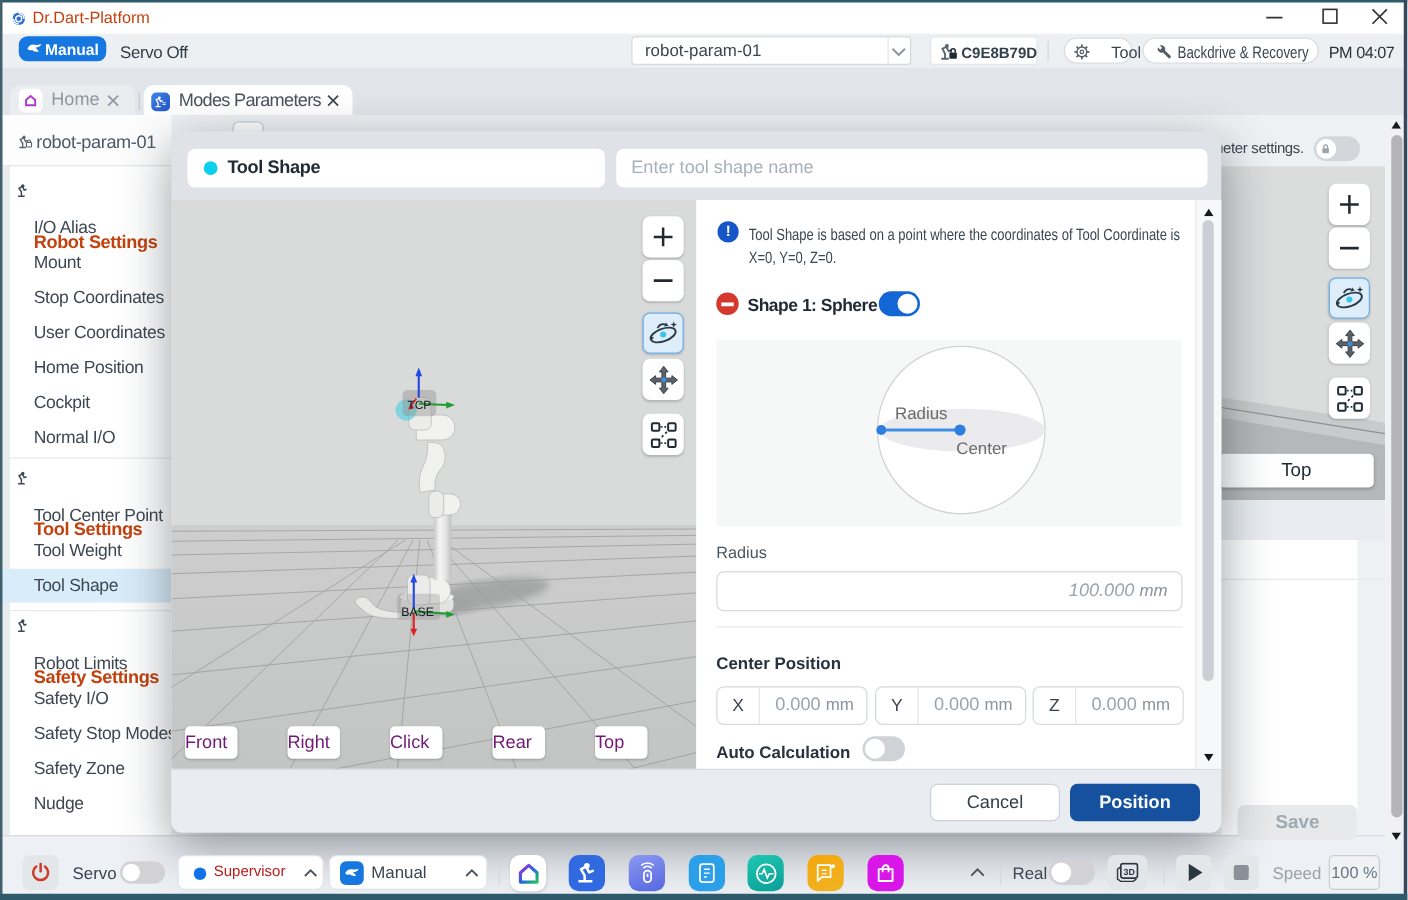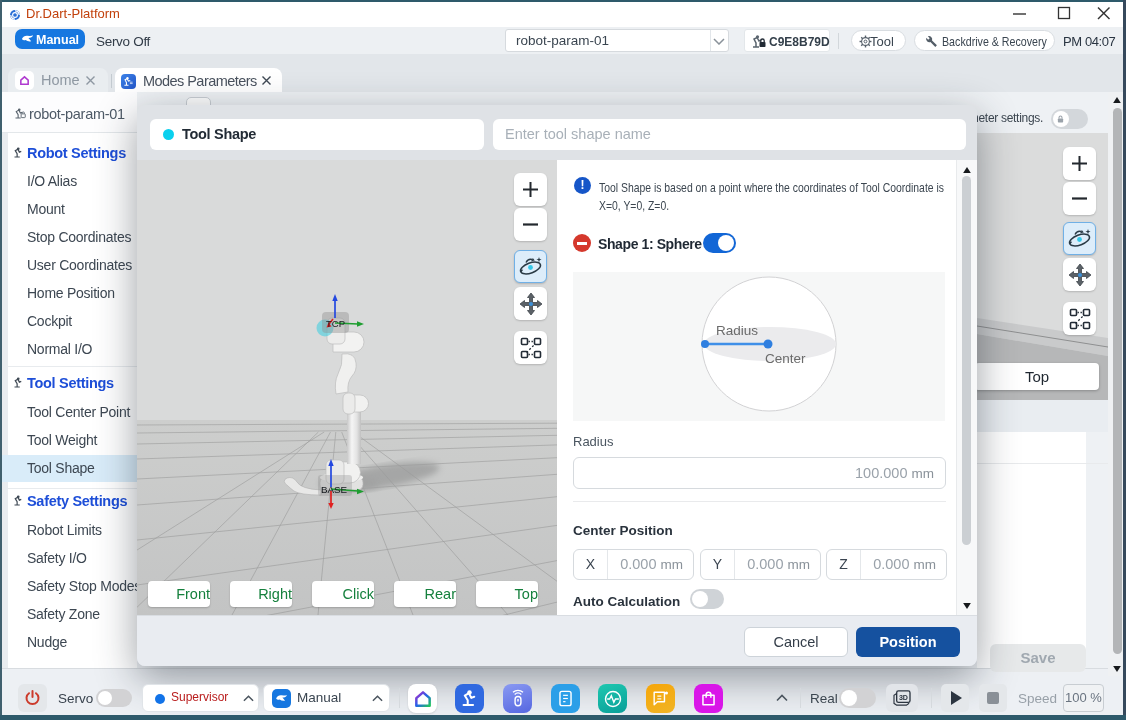--- a/index.html
+++ b/index.html
@@ -17,23 +17,23 @@
 #toolbar{left:2px;top:27px;width:1121px;height:27px;background:#edf0f3;}
 
 #tabbar{left:2px;top:54px;width:1121px;height:38px;background:#e2e6ea;}
 
 #content{left:2px;top:92px;width:1121px;height:576px;background:#eef1f4;}
 
 #bottombar{left:2px;top:668px;width:1121px;height:47px;background:#edf0f4;border-top:1px solid #d8dce0;}
 .ctl{width:33px;height:33px;background:#fff;border-radius:6px;box-shadow:0 1px 2px rgba(0,0,0,0.18);display:flex;align-items:center;justify-content:center;}
 .ctl-rot{background:#ddedfa;border:1.5px solid #70b0e6;}
 .mi{position:absolute;left:27px;font-size:14px;letter-spacing:-0.25px;color:#3d4752;white-space:nowrap;}
-.mh{position:absolute;left:27px;font-size:14.5px;letter-spacing:-0.3px;font-weight:bold;color:#1d4ed8;white-space:nowrap;}
+.mh{position:absolute;left:27px;font-size:14.5px;letter-spacing:-0.3px;font-weight:bold;color:#c2410c;white-space:nowrap;margin-top:41px;}
 .micon{position:absolute;left:13px;width:12px;height:13px;}
-.vb{top:581px;width:62px;height:26px;background:#fff;border-radius:4px;box-shadow:0 1px 2px rgba(0,0,0,0.2);text-align:right;font-size:14.5px;color:#15803d;line-height:26px;}
+.vb{top:581px;width:42px;height:26px;background:#fff;border-radius:4px;box-shadow:0 1px 2px rgba(0,0,0,0.2);text-align:left;font-size:14.5px;color:#701a75;line-height:26px;}
 .xyzf{width:121px;height:31px;border:1px solid #d6dade;border-radius:6px;background:#fff;}
 .appi{top:684px;width:29px;height:29px;border-radius:8px;display:flex;align-items:center;justify-content:center;}
 .xl{position:absolute;left:0;top:0;width:34px;height:29px;border-right:1px solid #e4e7ea;text-align:center;line-height:29px;font-size:14px;color:#3a4450;}
 .xv{position:absolute;right:10px;top:6px;font-size:14.5px;color:#9aa2aa;}
 .mm{color:#8a929a;font-size:13.5px;}
 </style>
 </head>
 <body>
 <div class="abs" id="titlebar"></div>
 <div class="abs" id="toolbar"></div>
@@ -91,21 +91,21 @@
         <line x1="12" y1="1" x2="12" y2="4.5"></line>
         <line x1="12" y1="19.5" x2="12" y2="23"></line>
         <line x1="1" y1="12" x2="4.5" y2="12"></line>
         <line x1="19.5" y1="12" x2="23" y2="12"></line>
         <line x1="4.2" y1="4.2" x2="6.7" y2="6.7"></line>
         <line x1="17.3" y1="17.3" x2="19.8" y2="19.8"></line>
         <line x1="4.2" y1="19.8" x2="6.7" y2="17.3"></line>
         <line x1="17.3" y1="6.7" x2="19.8" y2="4.2"></line>
       </g>
     </svg>
-  <span class="abs" style="left:18px;top:3px;font-size:13px;color:#3a4550;white-space:nowrap;">Tool</span>
+  <span class="abs" style="left:37px;top:3px;font-size:13px;color:#3a4550;white-space:nowrap;">Tool</span>
 </div>
 <div class="abs" style="left:914px;top:30px;width:141px;height:21px;background:#fff;border:1px solid #d9dde1;border-radius:11px;">
   <svg class="abs" style="left:10px;top:4px" width="13" height="13" viewBox="0 0 24 24">
       <path fill="#545e68" d="M22 19l-9-9a6 6 0 0 0-7.8-7.5l3.5 3.5-2.8 2.8L2.4 5.3A6 6 0 0 0 10 13l9 9z"></path>
     </svg>
   <span class="abs" style="left:27px;top:3px;font-size:13.5px;color:#3a4550;white-space:nowrap;transform:scaleX(0.79);transform-origin:0 0;">Backdrive &amp; Recovery</span>
 </div>
 <div class="abs" style="left:1063px;top:33.5px;font-size:13px;letter-spacing:-0.4px;color:#2a3542;white-space:nowrap;">PM 04:07</div>
 
 <div class="abs" style="left:8px;top:68px;width:100px;height:24px;background:#e9edf0;border-radius:8px 8px 0 0;"></div>
@@ -389,21 +389,21 @@
       <ellipse cx="197" cy="72" rx="66" ry="17" fill="#ebebed"></ellipse>
       <line x1="132" y1="72" x2="195" y2="72" stroke="#3f8fe8" stroke-width="2.4"></line>
       <circle cx="132" cy="72" r="4" fill="#2f7fe0"></circle>
       <circle cx="195" cy="72" r="4.5" fill="#2f7fe0"></circle>
       <text x="143" y="63" font-size="13.5" fill="#6a6a6a">Radius</text>
       <text x="192" y="91" font-size="13.5" fill="#6a6a6a">Center</text>
     </svg>
 
   <div class="abs" style="left:16px;top:274px;font-size:13px;color:#4a5560;">Radius</div>
   <div class="abs" style="left:16px;top:297px;width:373px;height:32px;border:1px solid #d6dade;border-radius:6px;background:#fff;">
-    <span class="abs" style="right:11px;top:7px;font-size:14.5px;color:#9aa2aa;">100.000 <span style="color:#8a929a;font-size:13.5px;">mm</span></span>
+    <span class="abs" style="right:11px;top:7px;font-size:14.5px;color:#9aa2aa;font-style:italic;">100.000 <span style="color:#8a929a;font-size:13.5px;">mm</span></span>
   </div>
   <div class="abs" style="left:16px;top:341px;width:373px;height:1px;background:#e9eaec;"></div>
   <div class="abs" style="left:16px;top:363px;font-size:13.5px;font-weight:bold;color:#2a333d;">Center Position</div>
   <div class="abs xyzf" style="left:16px;top:389px;">
       <span class="xl">X</span>
       <span class="xv">0.000 <span class="mm">mm</span></span>
     </div>
   <div class="abs xyzf" style="left:143px;top:389px;">
       <span class="xl">Y</span>
       <span class="xv">0.000 <span class="mm">mm</span></span>

